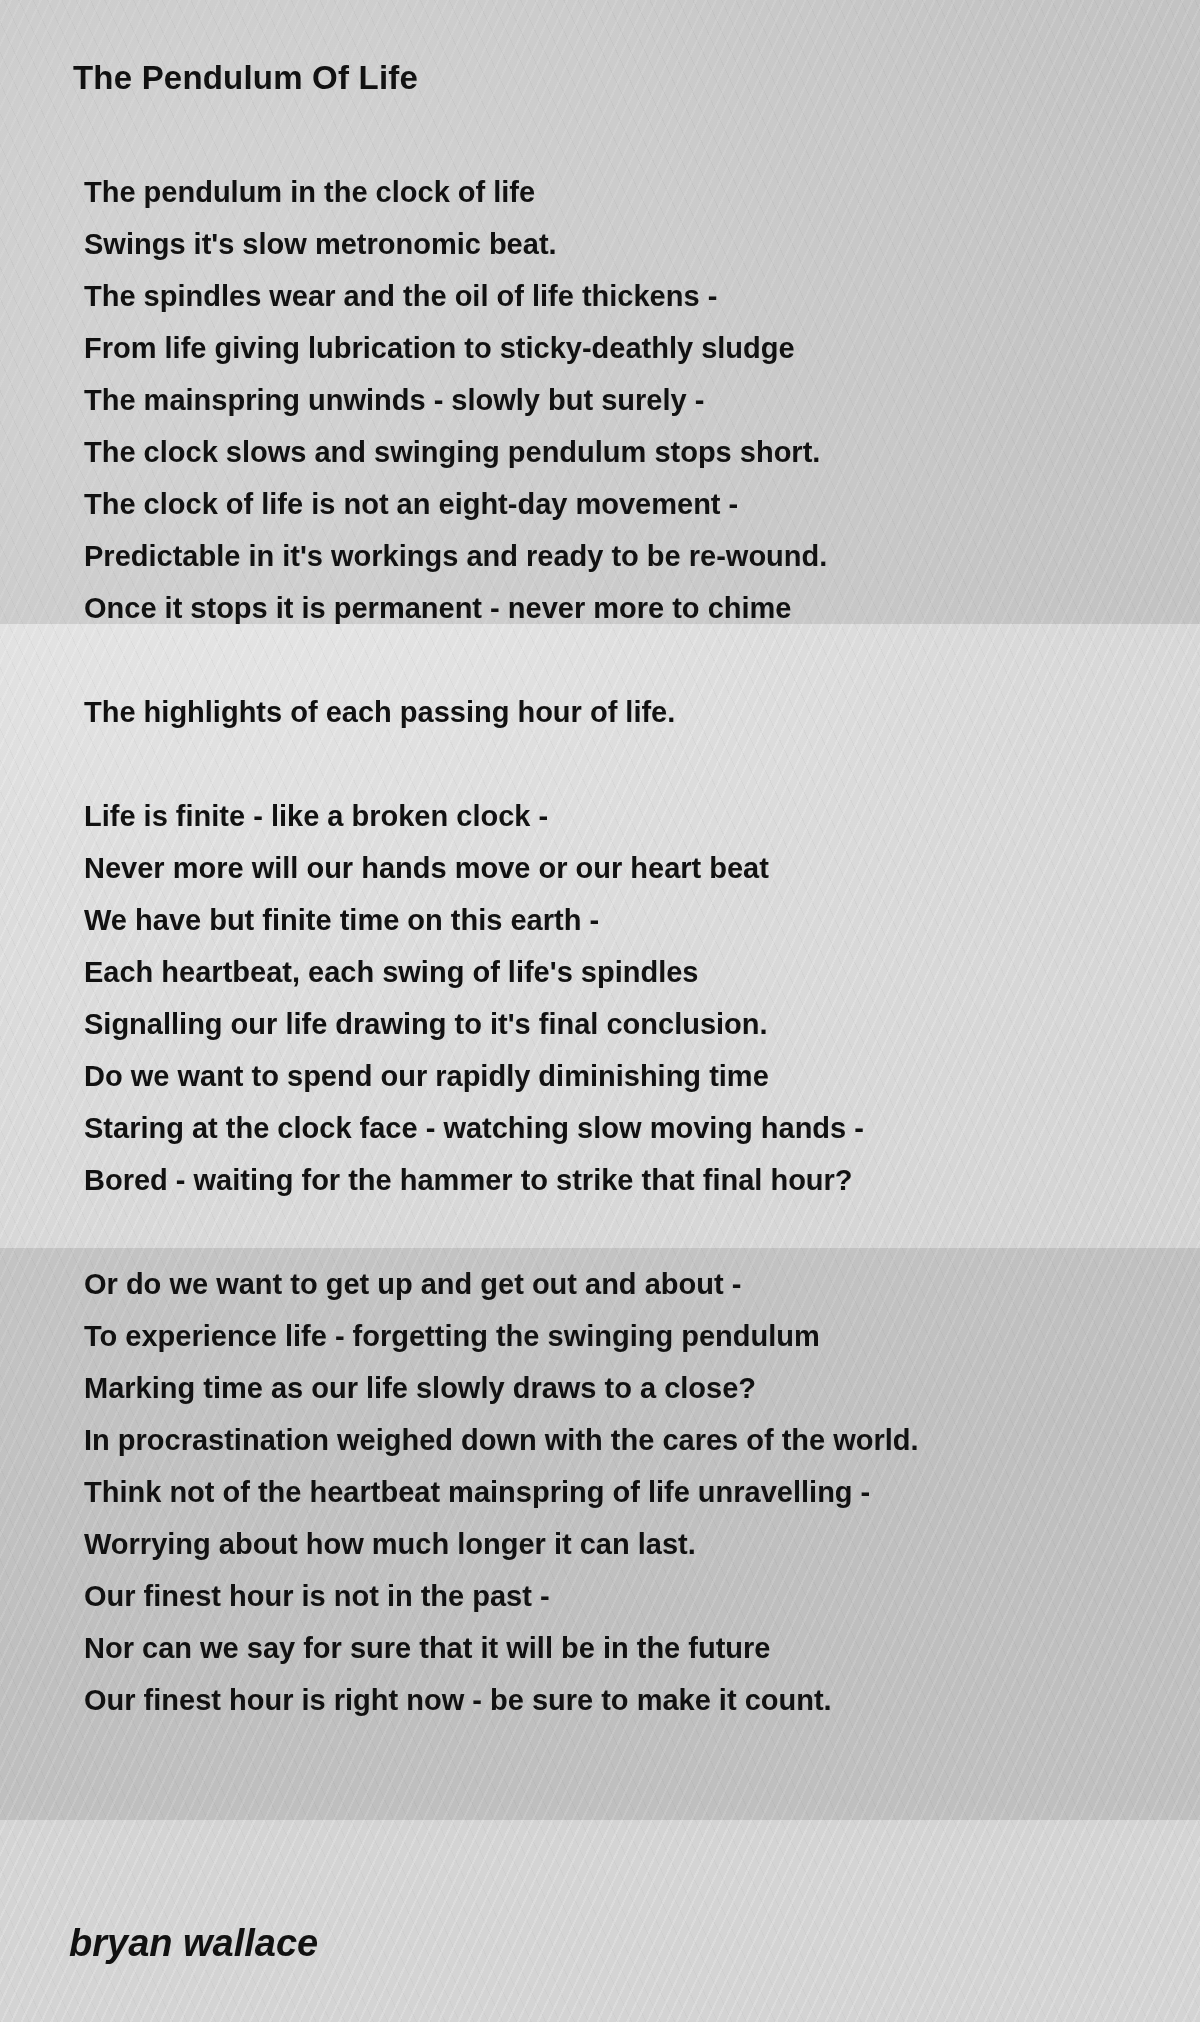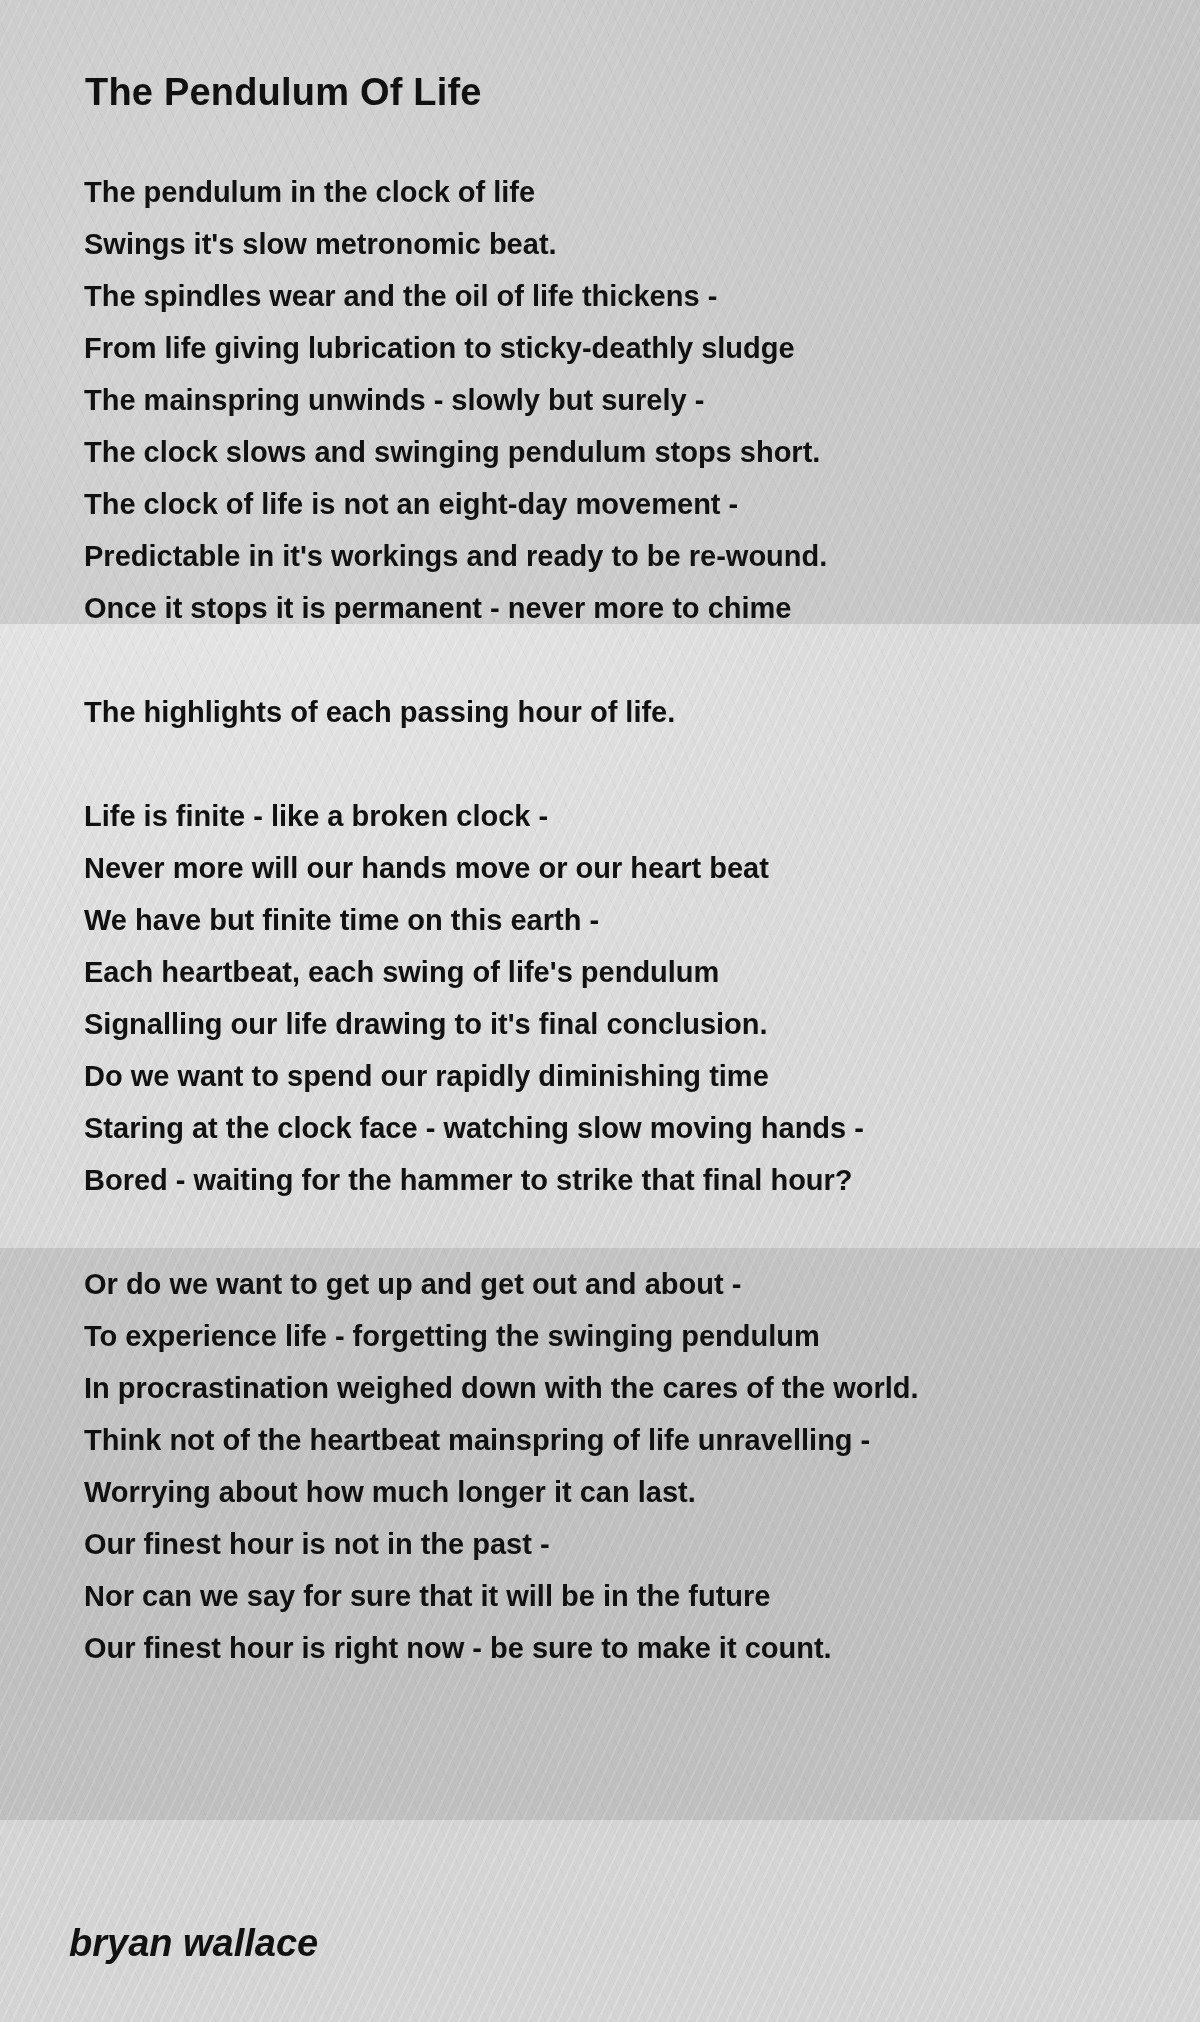--- a/index.html
+++ b/index.html
@@ -16,22 +16,22 @@
       radial-gradient(circle at 20% 15%, #e8e8e8, #d6d6d6 40%, #cfcfcf 70%),
       #d9d9d9;
   }
   .band { position:absolute; left:0; width:1200px; }
   .band.dark { background:rgba(120,120,120,0.18); }
   .band.b1 { top:0; height:624px; }
   .band.b2 { top:624px; height:624px; background:rgba(255,255,255,0.10); }
   .band.b3 { top:1248px; height:572px; }
   .band.b4 { top:1820px; height:202px; background:rgba(255,255,255,0.12); }
   .title {
-    position:absolute; left:69px; top:55px; margin:16px;
-    font-size:38px; font-weight:bold; color:#111; letter-spacing:0.2px;
+    position:absolute; left:69px; top:55px; margin:4px;
+    font-size:33px; font-weight:bold; color:#111; letter-spacing:0.2px;
   }
   .poem { position:absolute; left:68px; top:155px; margin:16px; padding:0; list-style:none; }
   .poem li {
     height:52px; line-height:42px;
     font-size:29px; font-weight:bold; color:#111;
     white-space:nowrap;
   }
   .author {
     position:absolute; left:69px; top:1922px;
     font-size:38px; font-style:italic; color:#111;font-weight:bold;
@@ -57,28 +57,29 @@
   <li>The clock slows and swinging pendulum stops short.</li>
   <li>The clock of life is not an eight-day movement -</li>
   <li>Predictable in it's workings and ready to be re-wound.</li>
   <li>Once it stops it is permanent - never more to chime</li>
   <li></li>
   <li>The highlights of each passing hour of life.</li>
   <li></li>
   <li>Life is finite - like a broken clock -</li>
   <li>Never more will our hands move or our heart beat</li>
   <li>We have but finite time on this earth -</li>
-  <li>Each heartbeat, each swing of life's pendulum</li>
+  <li>Each heartbeat, each swing of life's spindles</li>
   <li>Signalling our life drawing to it's final conclusion.</li>
   <li>Do we want to spend our rapidly diminishing time</li>
   <li>Staring at the clock face - watching slow moving hands -</li>
   <li>Bored - waiting for the hammer to strike that final hour?</li>
   <li></li>
   <li>Or do we want to get up and get out and about -</li>
   <li>To experience life - forgetting the swinging pendulum</li>
+  <li>Marking time as our life slowly draws to a close?</li>
   <li>In procrastination weighed down with the cares of the world.</li>
   <li>Think not of the heartbeat mainspring of life unravelling -</li>
   <li>Worrying about how much longer it can last.</li>
   <li>Our finest hour is not in the past -</li>
   <li>Nor can we say for sure that it will be in the future</li>
   <li>Our finest hour is right now - be sure to make it count.</li>
 </ul>
 
 <div class="author">bryan wallace</div>
 

